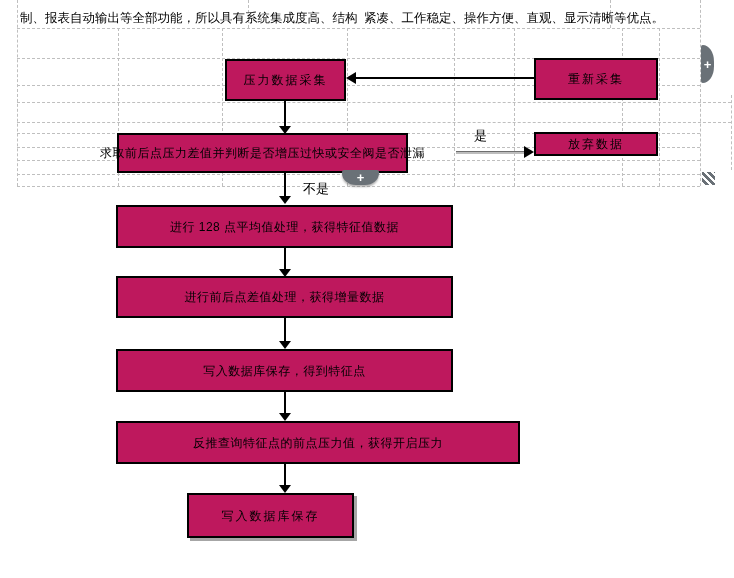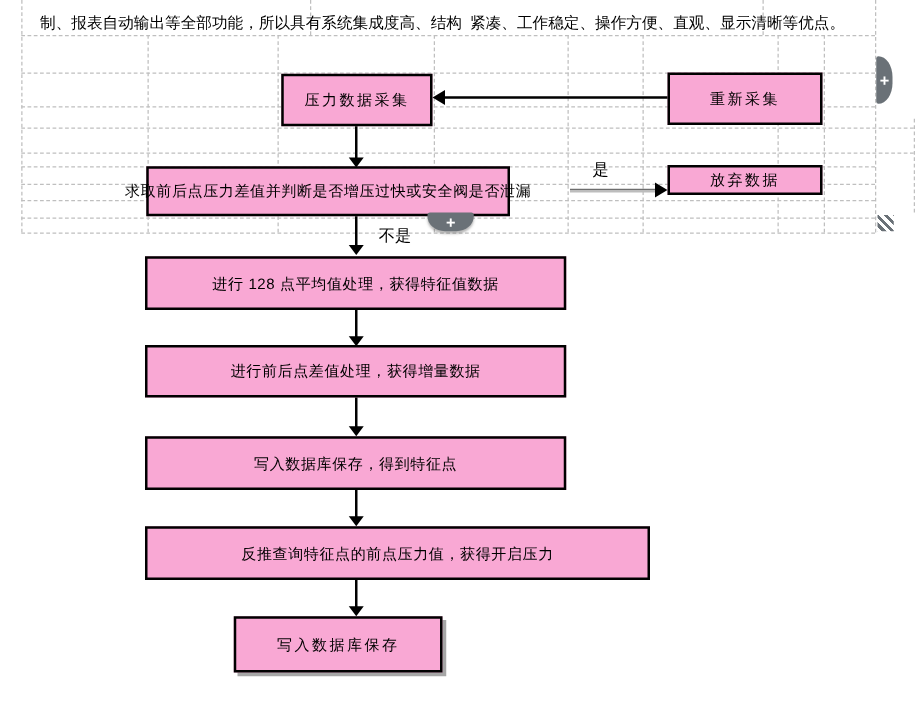--- a/index.html
+++ b/index.html
@@ -4,24 +4,24 @@
 <style>
   html,body{margin:0;padding:0;background:#fff;}
   .page{
     position:relative;width:734px;height:578px;background:#ffffff;overflow:hidden;
     font-family:"Liberation Sans","DejaVu Sans",sans-serif;color:#000;
   }
   
   .gh{position:absolute;height:0;border-top:1px dashed #bfbfbf;z-index:0;}
   .gv{position:absolute;width:0;border-left:1px dashed #bfbfbf;z-index:0;}
   
-  .ptext{position:absolute;top:9px;font-size:12.5px;line-height:18px;white-space:nowrap;z-index:1;margin-left:12px;}
+  .ptext{position:absolute;top:9px;font-size:12.5px;line-height:18px;white-space:nowrap;z-index:1;}
   
   .fbox{
-    position:absolute;box-sizing:border-box;border:2px solid #000;background:#f9a8d4;
+    position:absolute;box-sizing:border-box;border:2px solid #000;background:#be185d;
     display:flex;align-items:center;justify-content:center;text-align:right;
     font-size:12px;line-height:14px;z-index:2;white-space:nowrap;
   }
   .sp2{letter-spacing:2px;}
   .sp05{letter-spacing:0.5px;}
   
   .vline{position:absolute;width:2px;background:#000;z-index:2;}
   .hline{position:absolute;height:2px;background:#000;z-index:2;}
   .yesline{position:absolute;height:3px;background:linear-gradient(to bottom,#6e6e6e 0 1px,#bdbdbd 1px 3px);z-index:2;}
   .ah-down{position:absolute;width:0;height:0;border-left:6px solid transparent;border-right:6px solid transparent;border-top:8px solid #000;z-index:2;}

